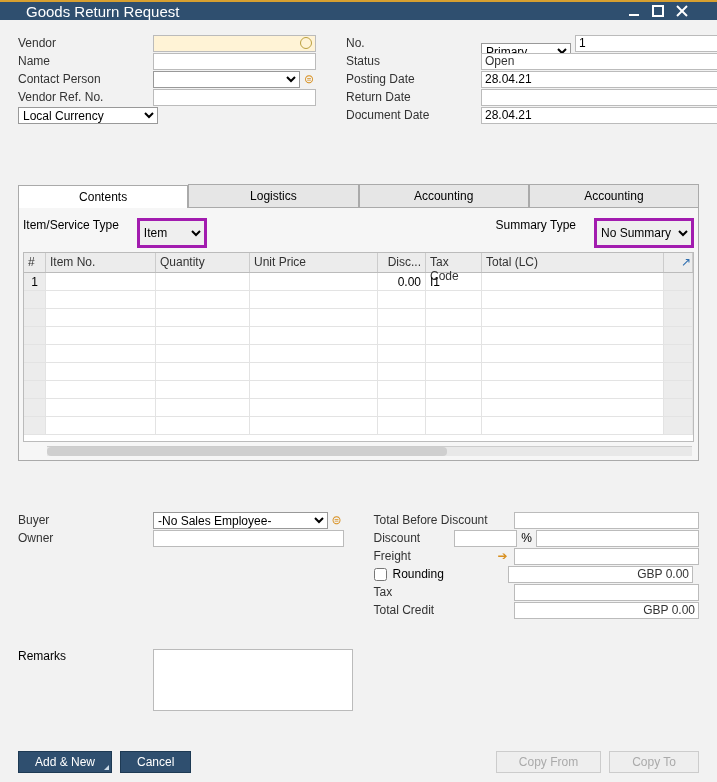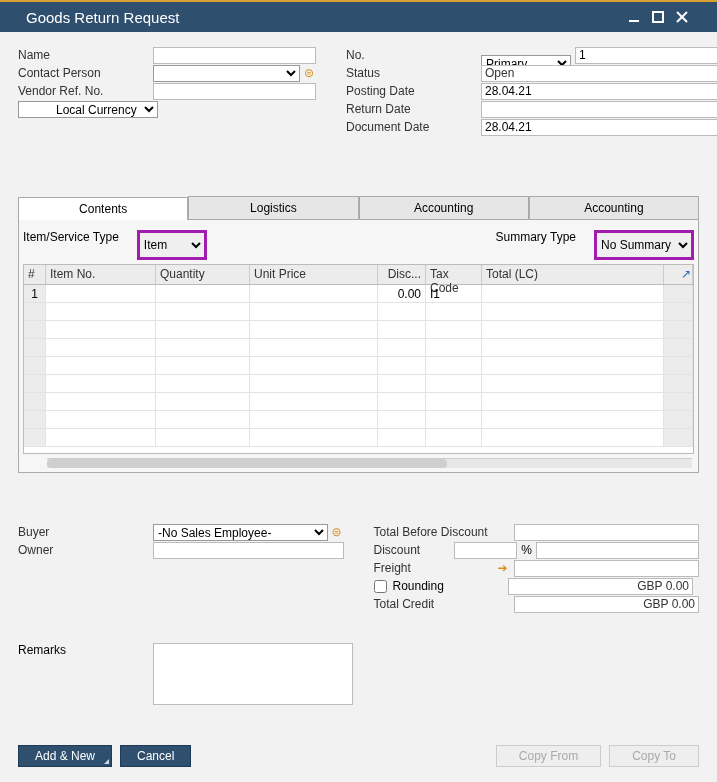--- a/index.html
+++ b/index.html
@@ -11,21 +11,21 @@
 .titlebar .btn svg { stroke: #fff; stroke-width: 2; fill: none; }
 .body { flex: 1; background: #f2f2f2; padding: 14px 18px; display: flex; flex-direction: column; }
 .header-row { display: flex; gap: 30px; }
 .col { flex: 1; }
 .field { display: flex; align-items: center; height: 18px; margin-bottom: 0px; }
 .field label { width: 135px; color: #333; }
 .field input[type=text], .field .textval { flex: 1; height: 17px; border: 1px solid #bbb; background: #fff; padding: 0 3px; font-size: 12px; }
 .field input[readonly] { background: #fff; color: #333; }
 .field input.golden { background: #fff3d6; }
 .field select { height: 17px; border: 1px solid #999; background: #fff; font-size: 12px; }
-.field .sel-left select { width: 140px; padding-left: 33px; }
+.field .sel-left select { width: 140px; }
 .icon-circle { width: 12px; height: 12px; border: 1px solid #bba040; border-radius: 50%; margin-left: -16px; margin-right: 4px; position: relative; pointer-events: none; }
 .link-icon { width: 14px; display: flex; justify-content: center; color: #d89020; margin-left: 2px; }
 .tabs { display: flex; margin-top: 60px; border-bottom: 1px solid #aaa; }
 .tab { flex: 1; text-align: center; padding: 4px 0; background: #e6e6e6; border: 1px solid #aaa; border-bottom: none; color: #000000; cursor: pointer; }
 .tab.active { background: #fff; position: relative; top: 1px; }
 .tab-body { border: 1px solid #aaa; border-top: none; padding: 10px 4px 4px 4px; background: #f6f6f6; }
 .type-row { display: flex; margin-bottom: 4px; gap: 10px; }
 .type-row .lbl { margin-right: 8px; }
 .type-row select { height: 30px; border: 3px solid #a21caf; font-size: 12px; }
 .type-row .spacer { flex: 1; }
@@ -85,20 +85,25 @@
           <line x1="2" y1="2" x2="12" y2="12"></line>
           <line x1="12" y1="2" x2="2" y2="12"></line>
         </svg>
       </div>
   </div>
 
   <div class="body">
     <div class="header-row">
       <div class="col">
         <div class="field">
+          <label>Vendor</label>
+          <input type="text" class="golden" value="" style="">
+          <span class="icon-circle"></span>
+        </div>
+        <div class="field">
           <label>Name</label>
           <input type="text" value="" style="">
         </div>
         <div class="field">
           <label>Contact Person</label>
           <select style="flex:1"><option></option></select>
           <span class="link-icon">⊜</span>
         </div>
         <div class="field">
           <label>Vendor Ref. No.</label>
@@ -287,20 +292,24 @@
           <label style="width:120px">Freight</label>
           <span class="arrow-r">➔</span>
           <input type="text" readonly="" class="ro" style="flex: 1 1 0%; margin-left: 6px;" value="">
         </div>
         <div class="checkbox-line">
           <input type="checkbox" style="">
           <label style="width:115px">Rounding</label>
           <input type="text" readonly="" class="ro" style="flex: 1 1 0%;" value="GBP 0.00">
         </div>
         <div class="field">
+          <label style="width:140px">Tax</label>
+          <input type="text" readonly="" class="ro" value="" style="">
+        </div>
+        <div class="field">
           <label style="width:140px">Total Credit</label>
           <input type="text" readonly="" class="ro" value="GBP 0.00" style="">
         </div>
       </div>
     </div>
 
     <div class="remarks">
       <label>Remarks</label>
       <textarea style=""></textarea>
     </div>

